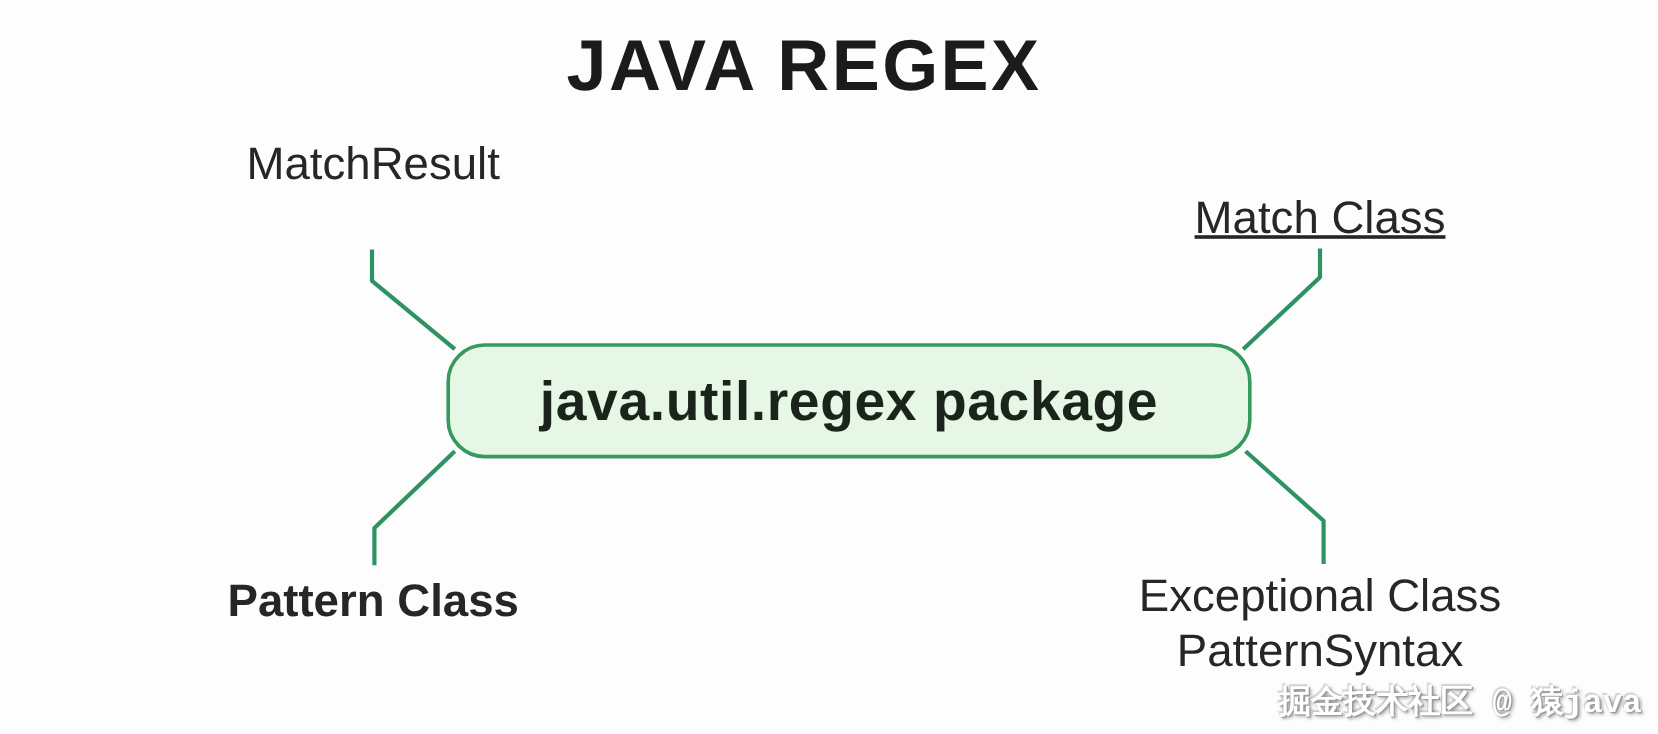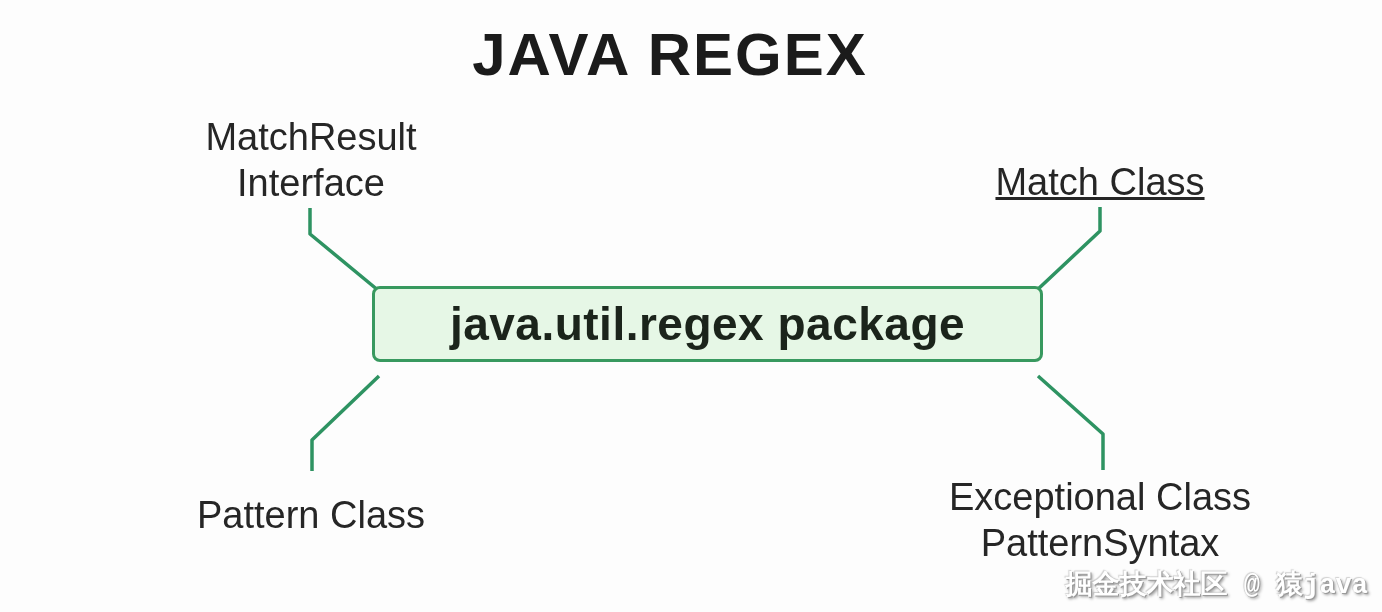--- a/index.html
+++ b/index.html
@@ -48,25 +48,25 @@
     line-height: 46px;
     color: var(--label-color, #262626);
     white-space: nowrap;
   }
   .node-label span { display: block; }
   .center-box {
     position: absolute;
     left: 372px;
     top: 286px;
     width: 671px;
-    height: 76px;
+    height: 96px;
     box-sizing: border-box;
     background: var(--box-fill, #e6f7e6);
     border: 3px solid var(--box-border, #38995f);
-    border-radius: 8px;
+    border-radius: 32px;
     display: flex;
     align-items: center;
     justify-content: center;
   }
   .center-box .box-text {
     font-size: 46px;
     font-weight: 700;
     letter-spacing: 0.5px;
     color: var(--box-text, #1b241b);
   }
@@ -91,32 +91,31 @@
 
   <svg class="connectors" viewBox="0 0 1382 612">
     <polyline points="310,208 310,234 379,291"></polyline>
     <polyline points="1100,207 1100,231 1036,291"></polyline>
     <polyline points="379,376 312,440 312,471"></polyline>
     <polyline points="1038,376 1103,434 1103,470"></polyline>
   </svg>
 
   <div class="node-label" style="left:311px; top:114px;">
     <span>MatchResult</span>
-    <span>Interface</span>
   </div>
 
   <div class="node-label" style="left:1100px; top:159px;text-decoration:underline;">
     <span>Match Class</span>
   </div>
 
   <div class="center-box">
     <span class="box-text">java.util.regex package</span>
   </div>
 
-  <div class="node-label" style="left:311px; top:492px;">
+  <div class="node-label" style="left:311px; top:478px;font-weight:bold;">
     <span>Pattern Class</span>
   </div>
 
   <div class="node-label" style="left:1100px; top:474px;">
     <span>Exceptional Class</span>
     <span>PatternSyntax</span>
   </div>
 
   <div class="watermark">掘金技术社区 @ 猿java</div>
 

